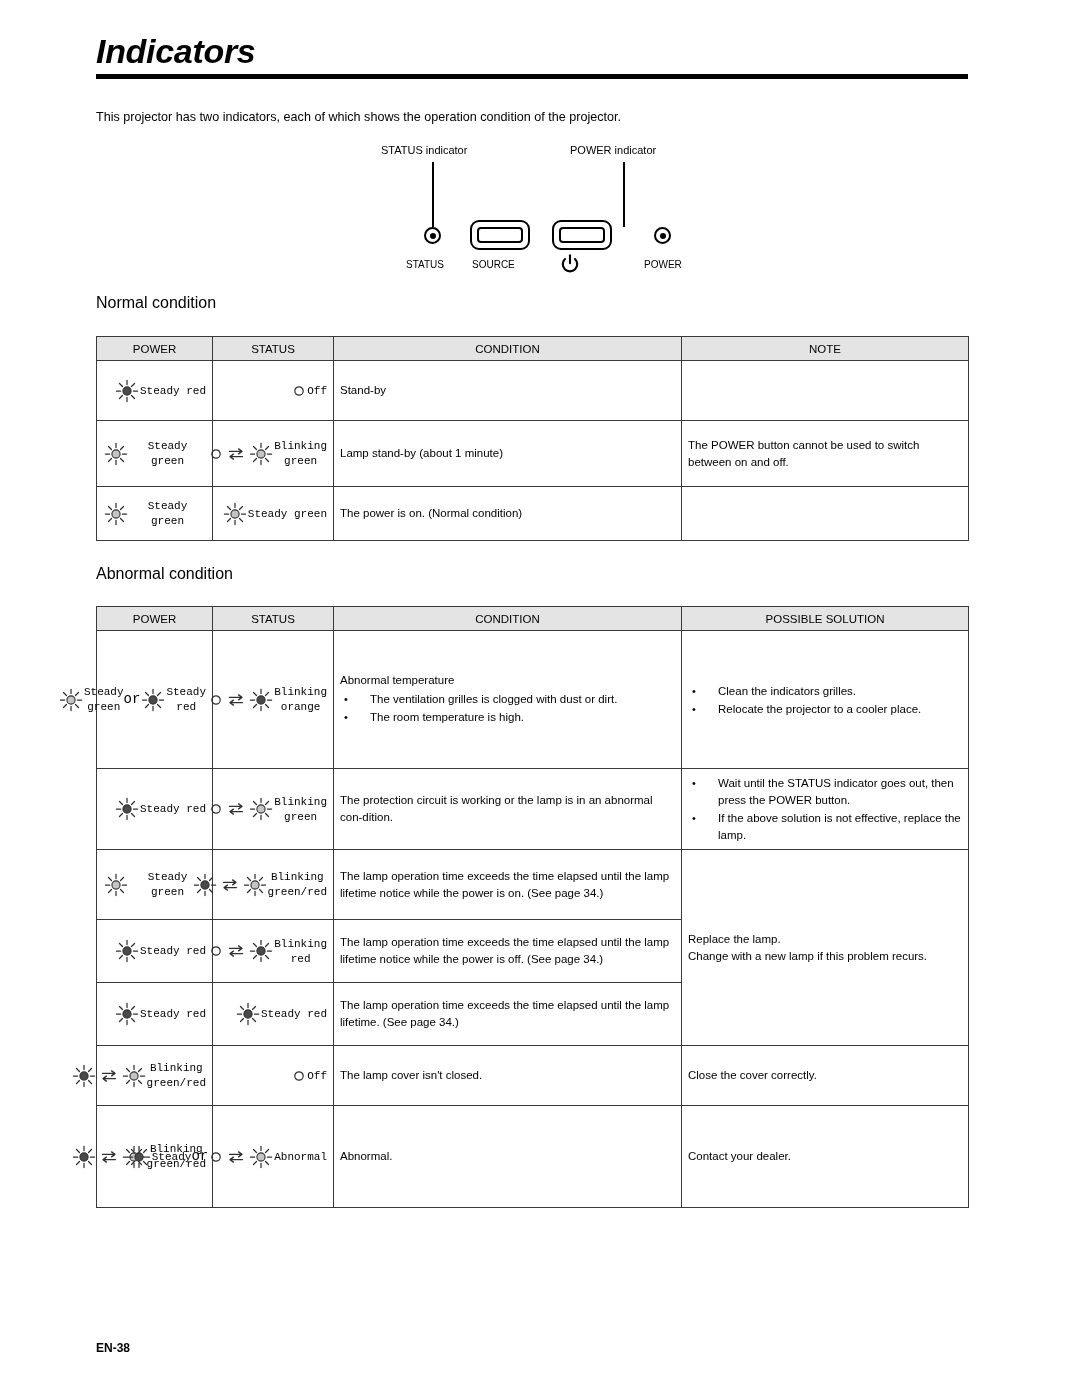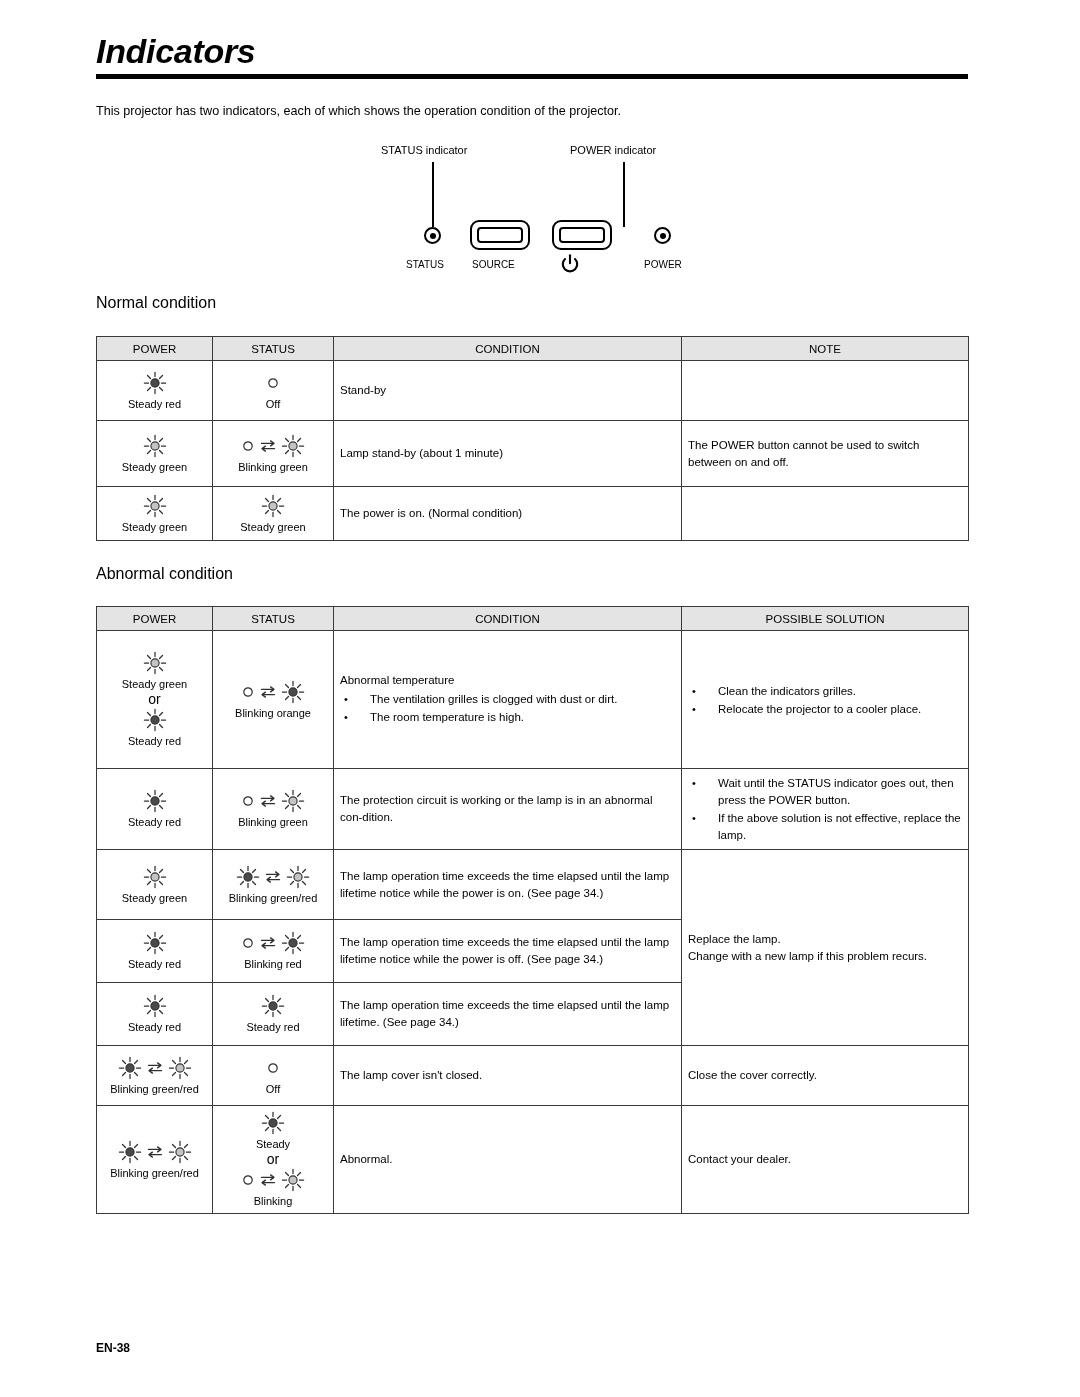--- a/index.html
+++ b/index.html
@@ -17,21 +17,21 @@
   
   .title-block { position:absolute; left:96px; top:30px; width:872px; }
   .doc-title {
     font-size:34px; font-weight:bold; font-style:italic;
     letter-spacing:-0.3px; line-height:42px; margin:0;
   }
   .title-rule { height:5px; background:#000; margin-top:2px; width:872px; }
 
   
   .intro { position:absolute; left:96px; top:99px; width:880px; }
-  .intro p { margin:4px 0 14px 0; font-size:12.6px; line-height:16px; }
+  .intro p { margin:10px 0 14px 0; font-size:12.6px; line-height:16px; }
 
   
   .panel-fig { position:absolute; left:96px; top:140px; width:872px; height:140px; }
   .fig-label { position:absolute; font-size:11px; white-space:nowrap;text-align:right; }
   .lbl-status { left:285px; top:4px; }
   .lbl-power  { left:474px; top:4px; }
   .leader { position:absolute; width:2px; background:#000; }
   .leader-status { left:336px; top:22px; height:65px; }
   .leader-power  { left:527px; top:22px; height:65px; }
 
@@ -97,21 +97,21 @@
   td.text-cell { font-size:11.5px; line-height:17px; text-align:left; padding:6px 9px; }
   td.text-cell p { margin:0; }
 
   ul.bul { list-style:none; margin:2px 0 0 0; padding:0; }
   ul.bul li { position:relative; padding-left:30px; margin:0 0 1px 0; font-size:11.5px; line-height:17px; }
   ul.bul li::before { content:"\2022"; position:absolute; left:4px; top:0; font-size:11px; }
 
   
   .glyph-row { display:flex; align-items:center; justify-content:center; gap:3px; height:26px; }
   .glyph-label { font-size:11px; line-height:15px; margin-top:1px; }
-  .glyph-stack { display:flex; flex-direction:column; align-items:center; justify-content:flex-end; }
+  .glyph-stack { display:flex; flex-direction:row; align-items:center; justify-content:flex-end;font-family:Liberation Mono, monospace; }
   .glyph-stack .sep { font-size:14px; line-height:15px; }
 
   svg.ic { display:block; }
 
   
   .footer { position:absolute; left:96px; top:1341px; font-size:12px; font-weight:bold; }
 </style>
 </head>
 <body>
 
@@ -723,21 +723,21 @@
                   <line x1="19.40" y1="13.00" x2="23.60" y2="13.00" stroke="#303030" stroke-width="1.25" stroke-linecap="round"></line>
                   <line x1="17.53" y1="17.53" x2="20.50" y2="20.50" stroke="#303030" stroke-width="1.25" stroke-linecap="round"></line>
                   <line x1="13.00" y1="19.40" x2="13.00" y2="23.60" stroke="#303030" stroke-width="1.25" stroke-linecap="round"></line>
                   <line x1="8.47" y1="17.53" x2="5.50" y2="20.50" stroke="#303030" stroke-width="1.25" stroke-linecap="round"></line>
                   <line x1="6.60" y1="13.00" x2="2.40" y2="13.00" stroke="#303030" stroke-width="1.25" stroke-linecap="round"></line>
                   <line x1="8.47" y1="8.47" x2="5.50" y2="5.50" stroke="#303030" stroke-width="1.25" stroke-linecap="round"></line>
                   <line x1="13.00" y1="6.60" x2="13.00" y2="2.40" stroke="#303030" stroke-width="1.25" stroke-linecap="round"></line>
                   <line x1="17.53" y1="8.47" x2="20.50" y2="5.50" stroke="#303030" stroke-width="1.25" stroke-linecap="round"></line>
                 </svg>
               </div>
-              <div class="glyph-label">Blinking</div>
+              <div class="glyph-label">Abnormal</div>
             </div>
           </td>
           <td class="text-cell">
             <p>Abnormal.</p>
           </td>
           <td class="text-cell">
             <p>Contact your dealer.</p>
           </td>
         </tr>
       </tbody>

